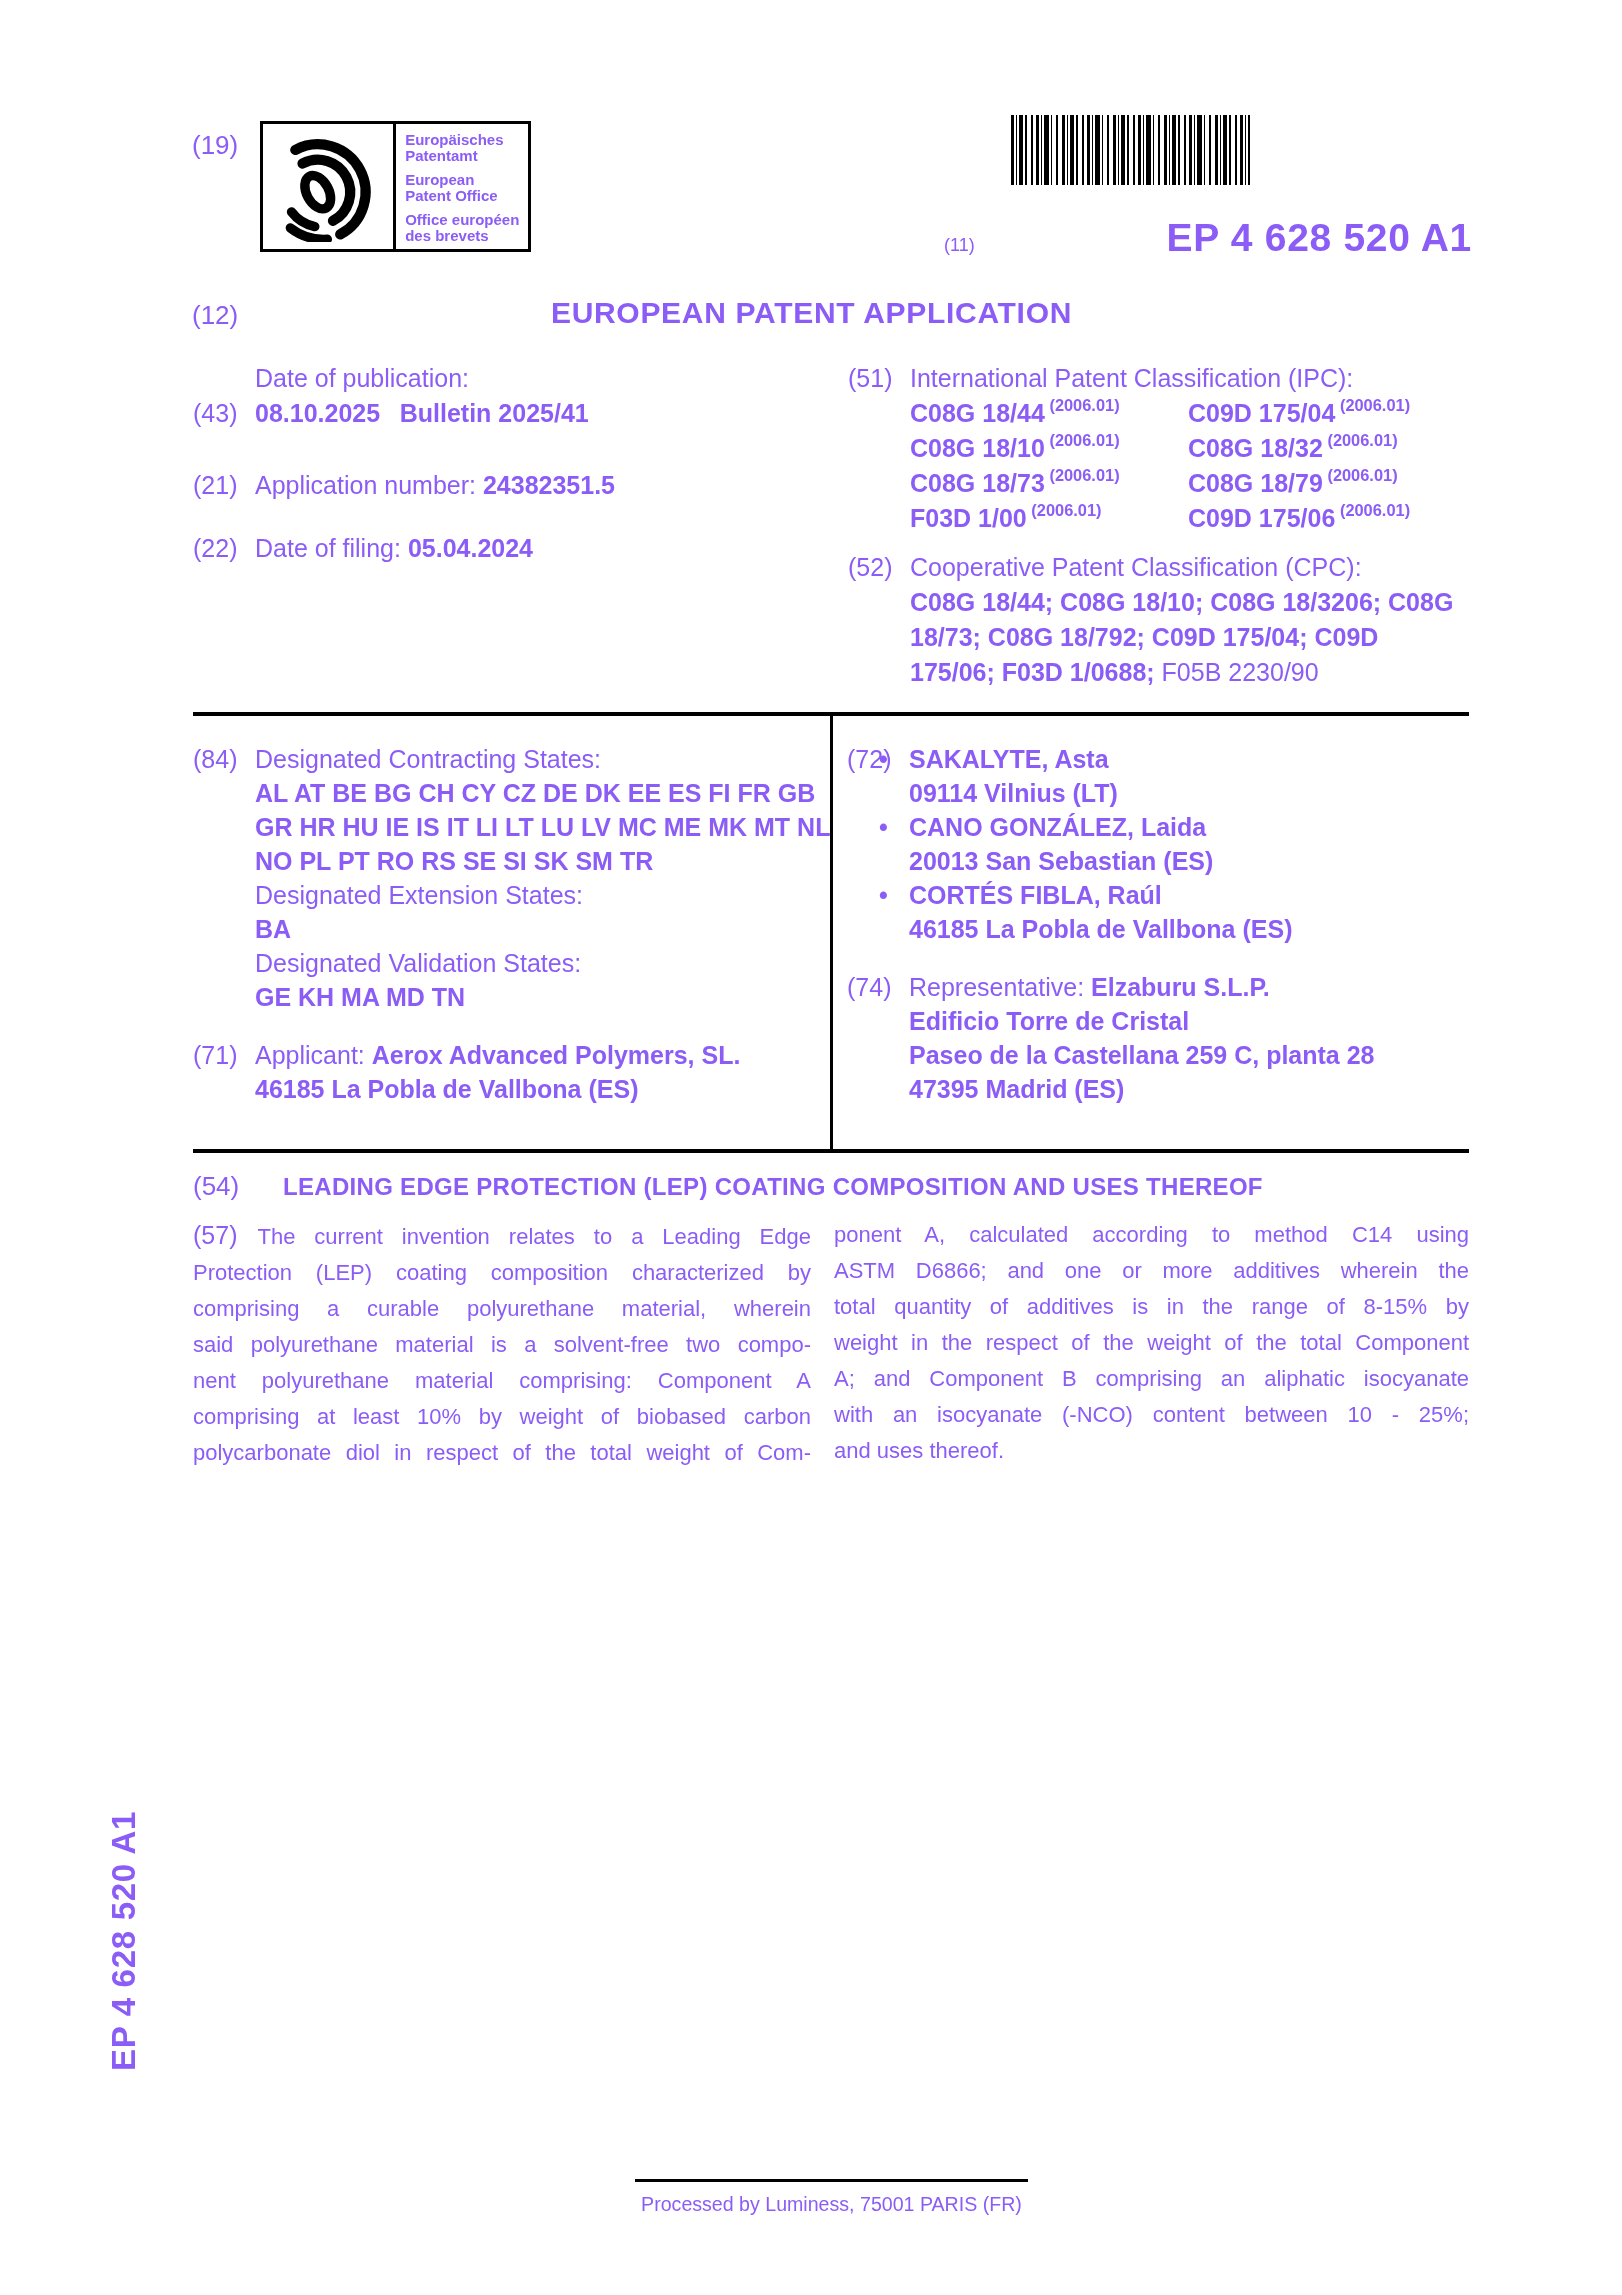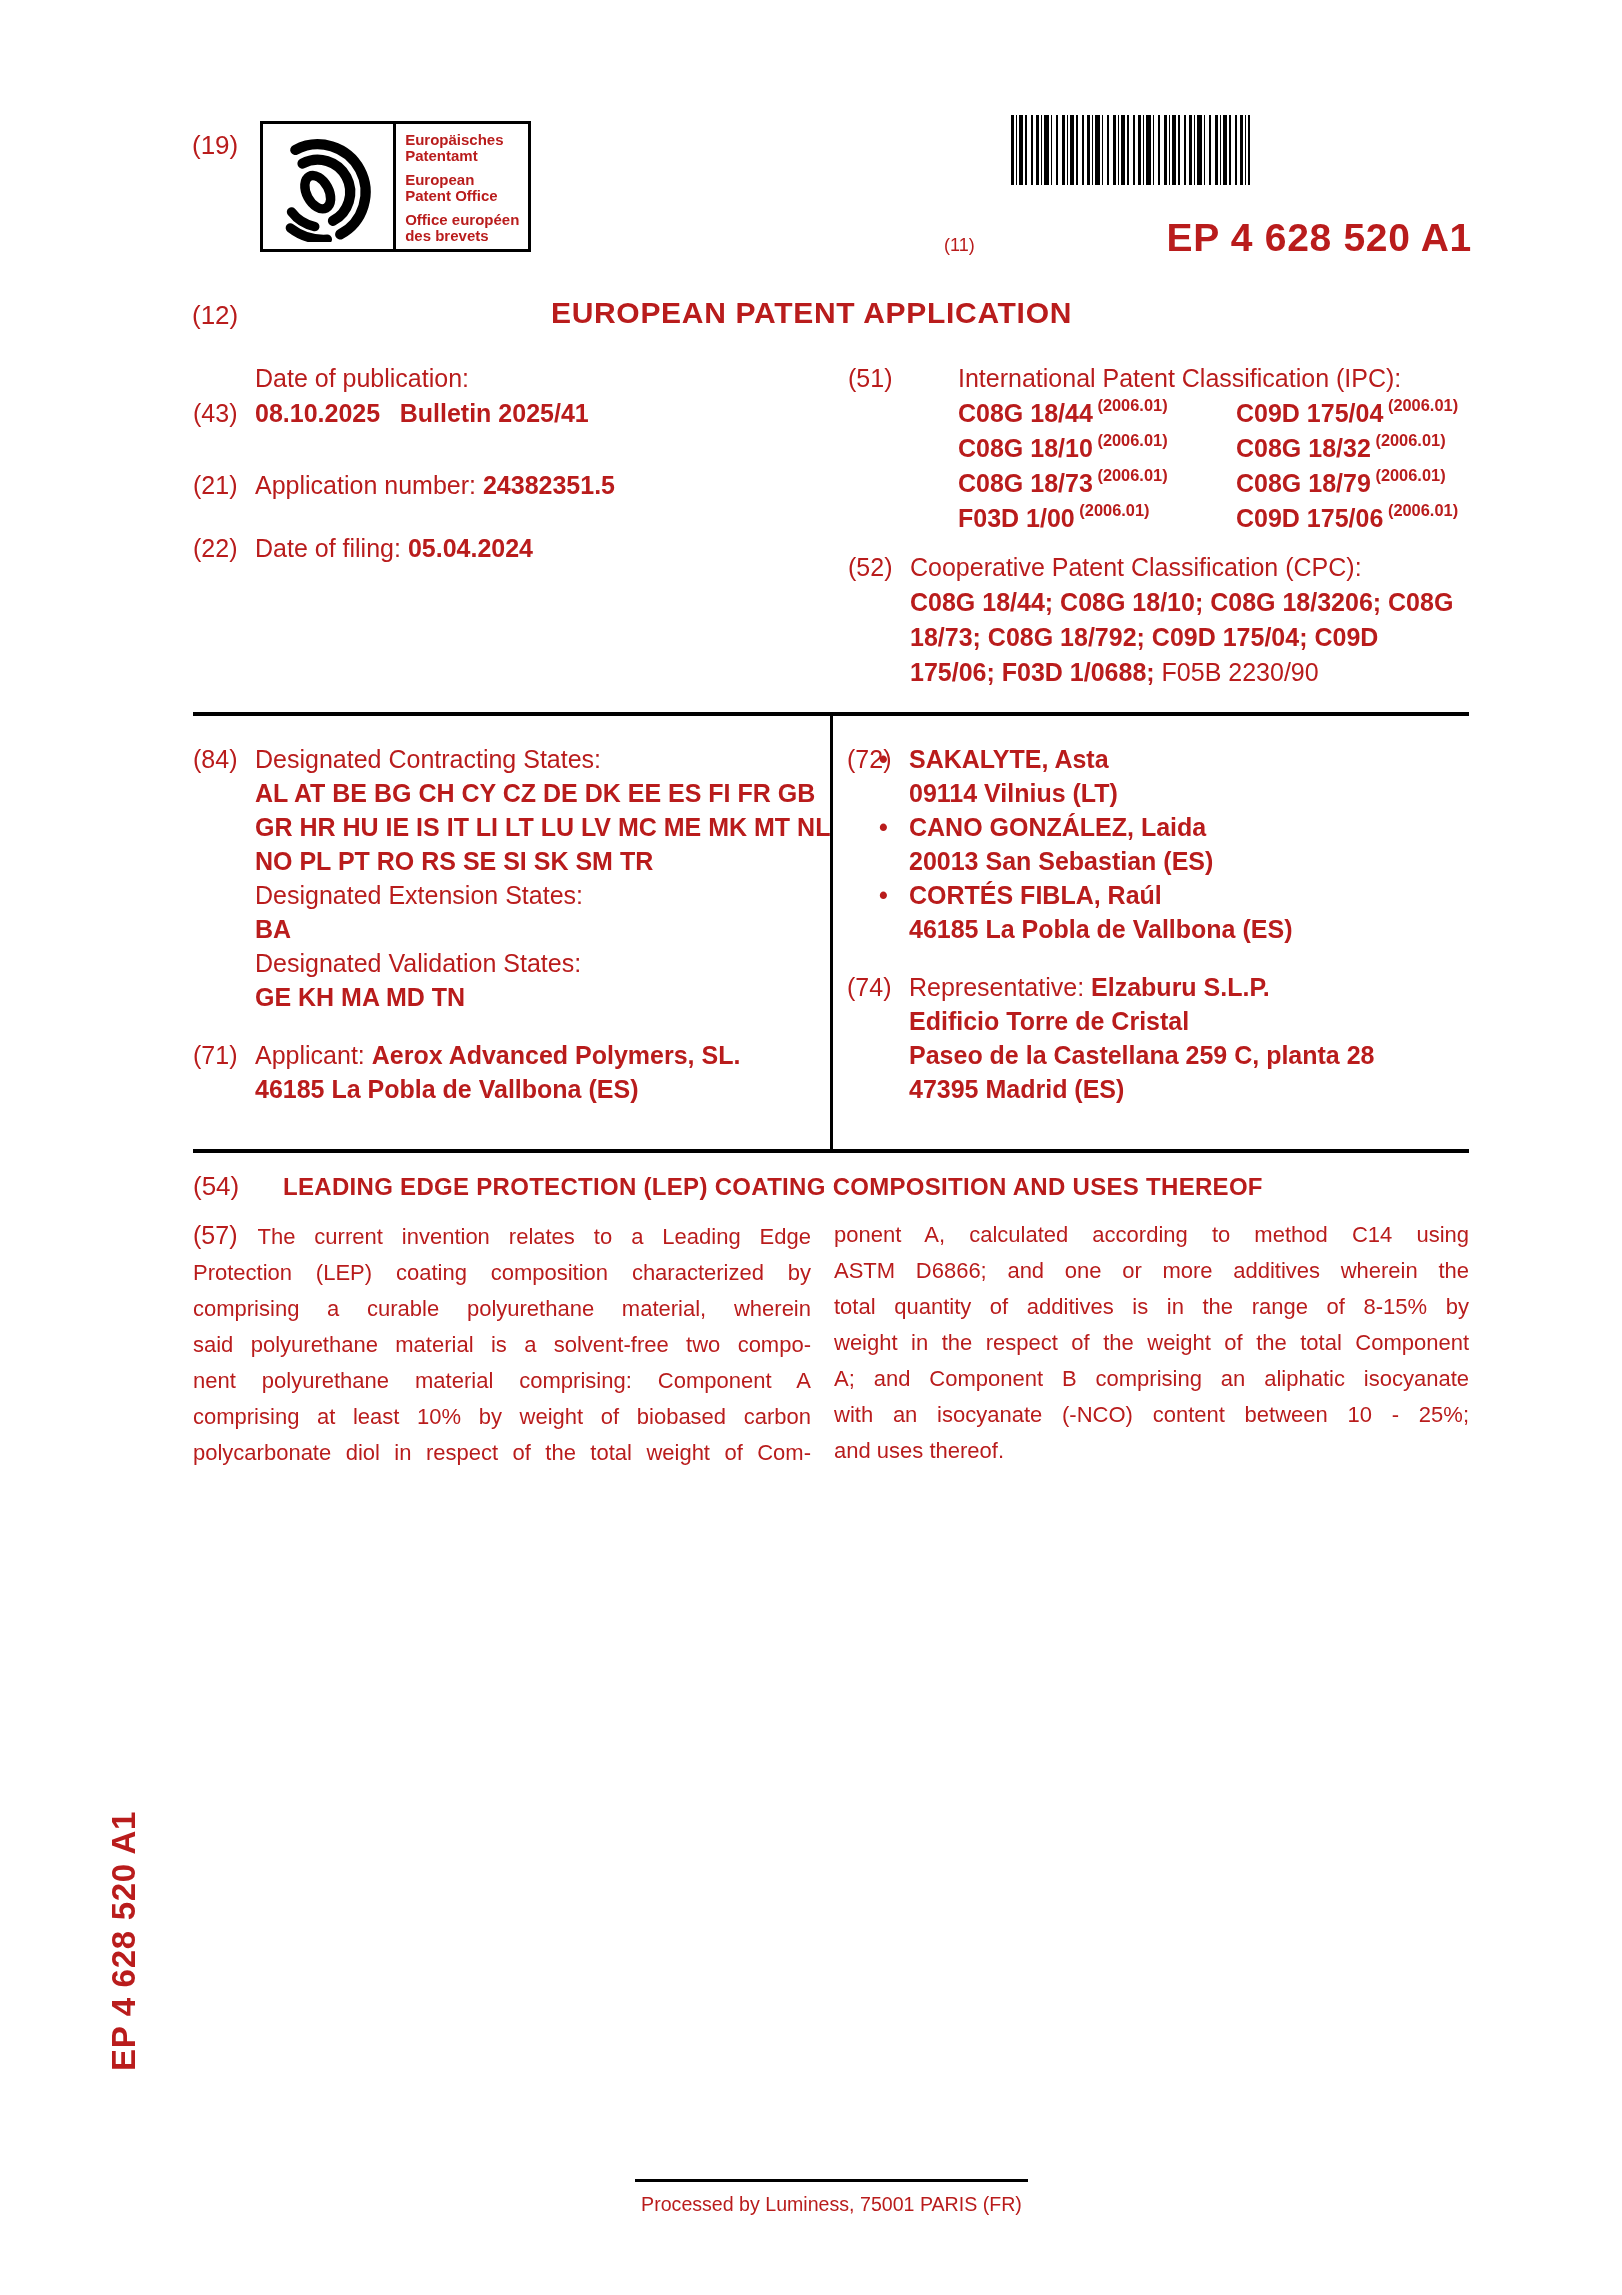--- a/index.html
+++ b/index.html
@@ -3,21 +3,21 @@
 <meta charset="utf-8">
 <style>
   * { box-sizing: border-box; margin: 0; padding: 0; }
   html, body { background: #888; }
   .page {
     position: relative;
     width: 1623px;
     height: 2295px;
     margin: 0 auto;
     background: #ffffff;
-    color: #b91c1c;
+    color: #8b5cf6;
     font-family: "Liberation Sans", sans-serif;
     font-size: 25px;
     overflow: hidden;
   }
   .b { font-weight: bold; }
 
   
   .tag19 { position: absolute; left: 192px; top: 130px; font-size: 26px; }
   .logo-box {
     position: absolute; left: 260px; top: 121px;
@@ -59,21 +59,21 @@
     position: absolute; left: 193px; top: 361px; width: 1276px;
     display: grid; grid-template-columns: 622px 622px; column-gap: 33px;
     line-height: 35px;
   }
   .item { display: flex; align-items: flex-start; }
   .tag { width: 62px; flex: none; }
   .body { flex: 1; min-width: 0; }
   .mb-43 { margin-bottom: 37px; align-items: flex-end; }
   .mb-21 { margin-bottom: 27.5px; }
   .bulletin { margin-left: 19.6px; }
-  .mb-51 { margin-bottom: 14.4px; gap: 48px; }
+  .mb-51 { margin-bottom: 14.4px; }
 
   .ipc-grid {
     display: grid;
     grid-template-rows: repeat(4, 35px);
     grid-template-columns: 278px auto;
     grid-auto-flow: column;
   }
   .ipc { font-weight: bold; white-space: nowrap; }
   .ipc sup { font-size: 16.4px; line-height: 0; margin-left: 4.6px; position: relative; top: -1.3px; }
   .cpc-line { font-weight: bold; }

